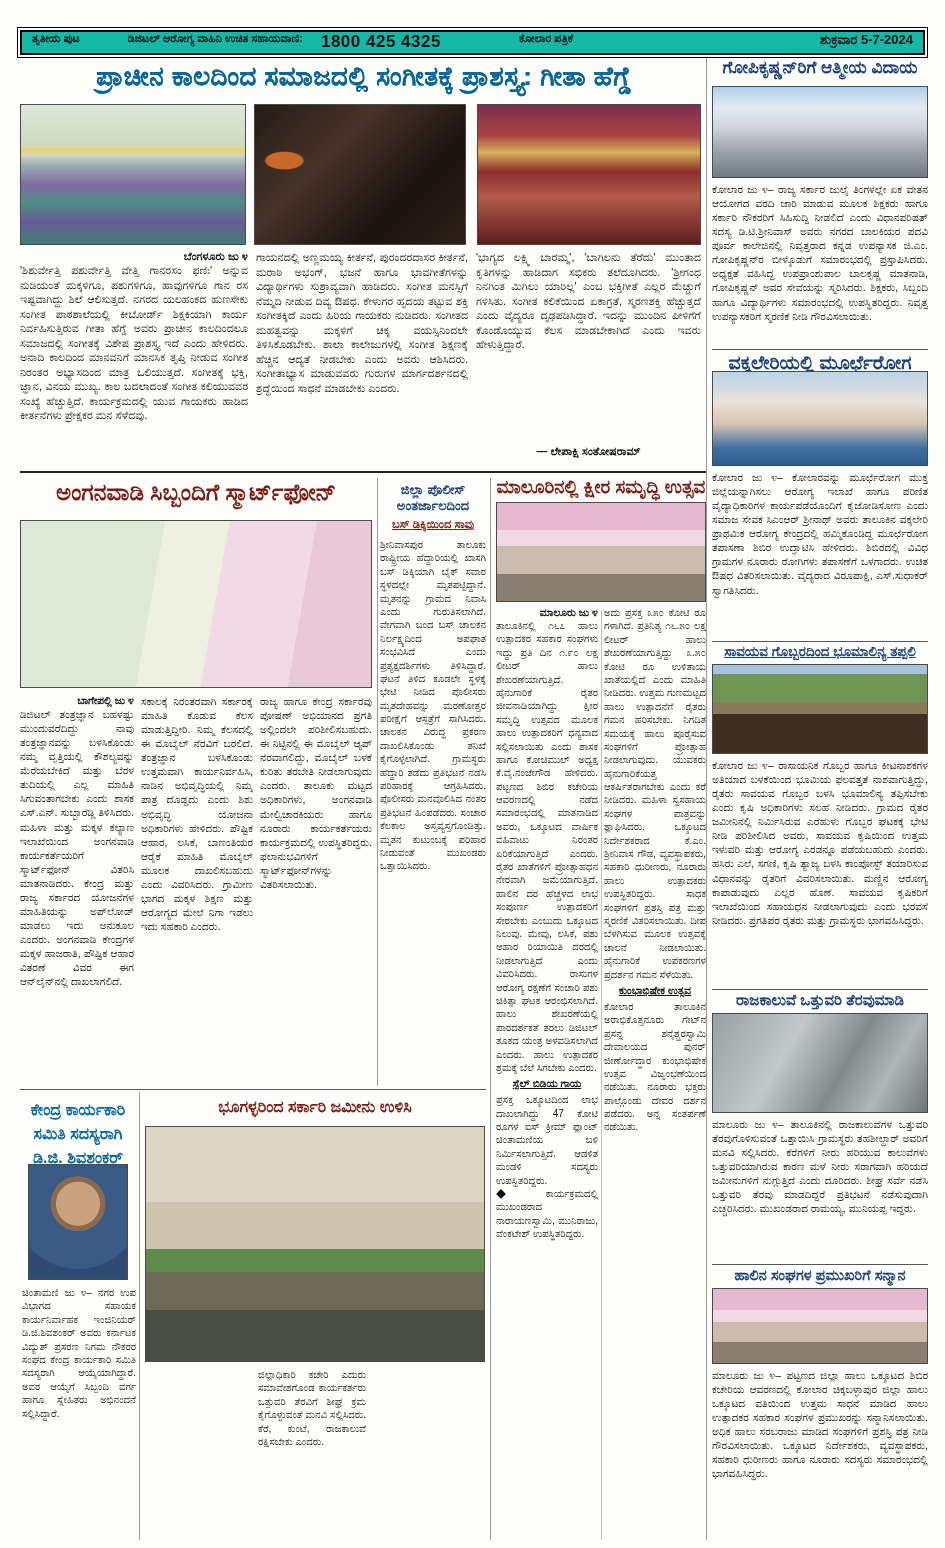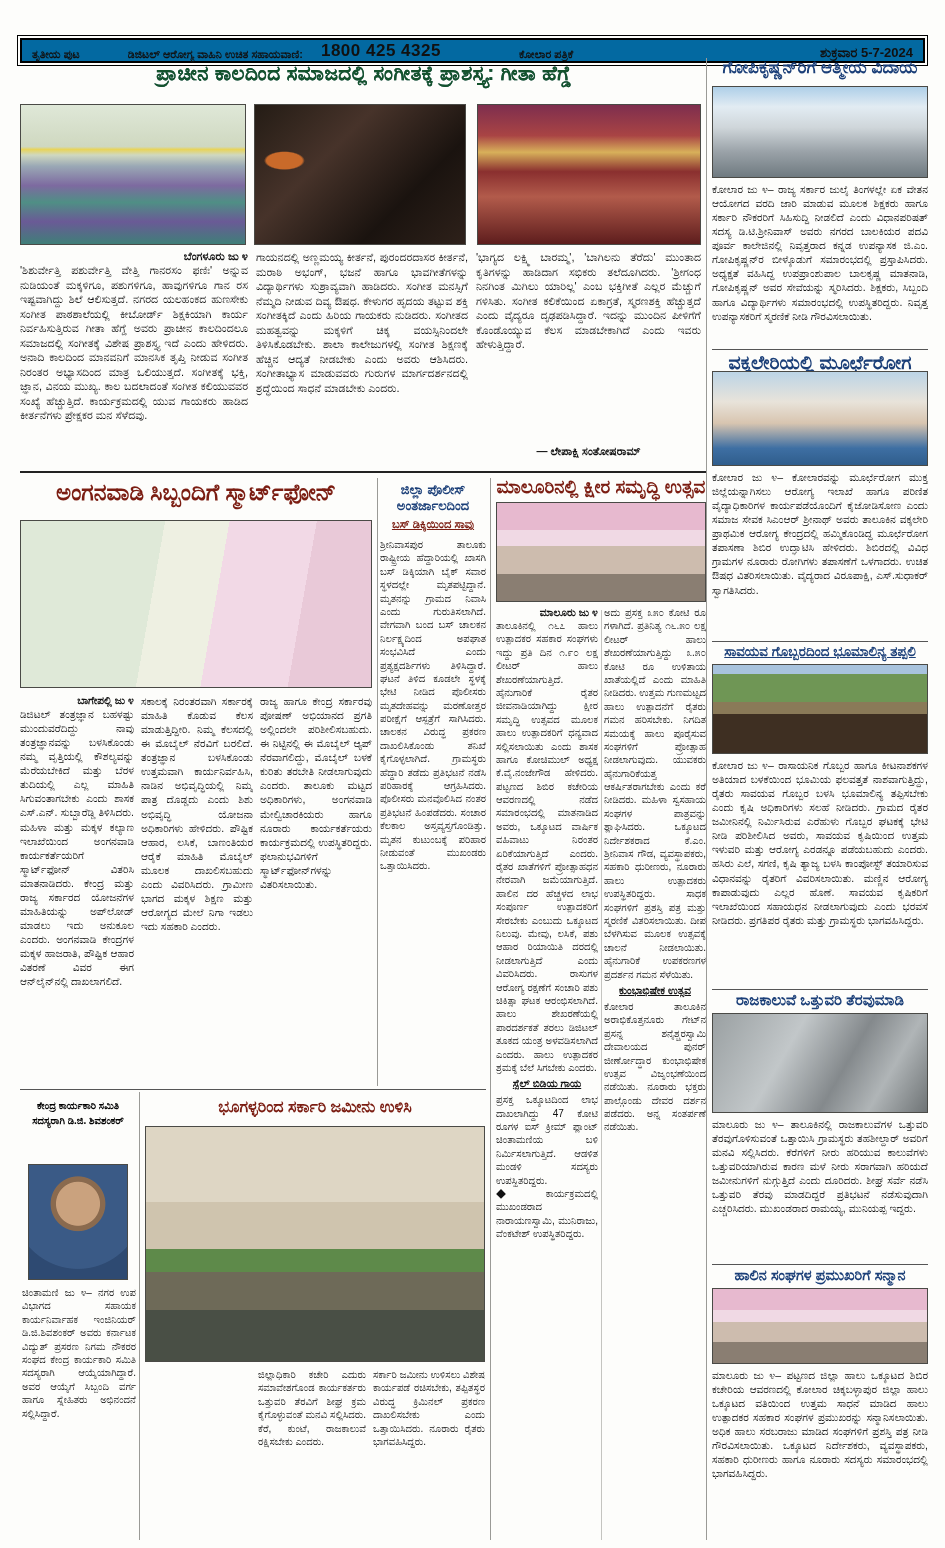--- a/index.html
+++ b/index.html
@@ -1,25 +1,25 @@
 <!DOCTYPE html>
 <html><head>
 <meta charset="utf-8">
 <style>
   html,body{margin:0;padding:0;background:#e8e8e4;}
   #page{position:relative;width:945px;height:1548px;background:#fdfdfb;margin:0 auto;
         font-family:"Liberation Sans",sans-serif;color:#111;overflow:hidden;}
   .abs{position:absolute;}
-  .masthead{border:2px solid #000;outline:1px solid #000;outline-offset:2px;background:#0369a1;
-            display:flex;align-items:flex-end;gap:18px;padding:0 10px;box-sizing:border-box;margin-top:8px;}
+  .masthead{border:2px solid #000;outline:1px solid #000;outline-offset:2px;background:#14b8a6;
+            display:flex;align-items:flex-start;gap:18px;padding:0 10px;box-sizing:border-box;}
   .mh-small{font-size:11px;font-weight:bold;white-space:nowrap;}
   .mh-num{font-size:17px;font-weight:bold;letter-spacing:.5px;white-space:nowrap;}
   .mh-date{font-size:13px;font-weight:bold;margin-left:auto;white-space:nowrap;}
   .headline{font-weight:bold;text-align:center;line-height:1.12;}
-  .hl-lead{color:#14532d;font-size:20px;letter-spacing:.5px;text-shadow:0 0 .6px #2a565e;}
+  .hl-lead{color:#0369a1;font-size:26px;letter-spacing:.5px;text-shadow:0 0 .6px #2a565e;}
   .hl-navy{color:#1b3f78;}
   .hl-maroon{color:#7b1d12;}
   .col{overflow:hidden;text-align:justify;font-size:10.5px;line-height:1.34;}
   .col-lead{font-size:11px;line-height:1.32;}
   .dateline{font-weight:bold;text-align:right;}
   .signoff{font-weight:bold;text-align:center;font-size:11px;}
   .subhead{font-weight:bold;text-align:center;text-decoration:underline;margin:3px 0;}
   .kicker{font-weight:bold;color:#1b3f78;font-size:13px;text-align:center;line-height:1.25;}
   .kicker2{font-weight:bold;color:#7b1d12;font-size:11.5px;text-align:center;text-decoration:underline;}
   .rule-h{background:#555;height:1px;}
@@ -121,24 +121,23 @@
     <div class="col" style="font-size:10px;"><span>◆</span> <span>ಕಾರ್ಯಕ್ರಮದಲ್ಲಿ ಮುಖಂಡರಾದ ನಾರಾಯಣಸ್ವಾಮಿ, ಮುನಿರಾಜು, ವೆಂಕಟೇಶ್ ಉಪಸ್ಥಿತರಿದ್ದರು.</span></div>
   </div>
   <div class="abs rule-v" style="left:601px;top:610px;height:930px;background:#c4c4c0;"></div>
   <div class="abs" style="left:604px;top:606px;width:102px;height:934px;overflow:hidden;">
     <div class="col" style="font-size:10px;">ಅದು ಪ್ರಸಕ್ತ ೩೫೦ ಕೋಟಿ ರೂ ಗಳಾಗಿದೆ. ಪ್ರತಿನಿತ್ಯ ೧೬.೫೦ ಲಕ್ಷ ಲೀಟರ್ ಹಾಲು ಶೇಖರಣೆಯಾಗುತ್ತಿದ್ದು ೩.೫೦ ಕೋಟಿ ರೂ ಉಳಿತಾಯ ಖಾತೆಯಲ್ಲಿದೆ ಎಂದು ಮಾಹಿತಿ ನೀಡಿದರು. ಉತ್ತಮ ಗುಣಮಟ್ಟದ ಹಾಲು ಉತ್ಪಾದನೆಗೆ ರೈತರು ಗಮನ ಹರಿಸಬೇಕು. ನಿಗದಿತ ಸಮಯಕ್ಕೆ ಹಾಲು ಪೂರೈಸುವ ಸಂಘಗಳಿಗೆ ಪ್ರೋತ್ಸಾಹ ನೀಡಲಾಗುವುದು. ಯುವಕರು ಹೈನುಗಾರಿಕೆಯತ್ತ ಆಕರ್ಷಿತರಾಗಬೇಕು ಎಂದು ಕರೆ ನೀಡಿದರು. ಮಹಿಳಾ ಸ್ವಸಹಾಯ ಸಂಘಗಳ ಪಾತ್ರವನ್ನು ಶ್ಲಾಘಿಸಿದರು. ಒಕ್ಕೂಟದ ನಿರ್ದೇಶಕರಾದ ಕೆ.ಎಂ. ಶ್ರೀನಿವಾಸ ಗೌಡ, ವ್ಯವಸ್ಥಾಪಕರು, ಸಹಕಾರಿ ಧುರೀಣರು, ನೂರಾರು ಹಾಲು ಉತ್ಪಾದಕರು ಉಪಸ್ಥಿತರಿದ್ದರು. ಸಾಧಕ ಸಂಘಗಳಿಗೆ ಪ್ರಶಸ್ತಿ ಪತ್ರ ಮತ್ತು ಸ್ಮರಣಿಕೆ ವಿತರಿಸಲಾಯಿತು. ದೀಪ ಬೆಳಗಿಸುವ ಮೂಲಕ ಉತ್ಸವಕ್ಕೆ ಚಾಲನೆ ನೀಡಲಾಯಿತು. ಹೈನುಗಾರಿಕೆ ಉಪಕರಣಗಳ ಪ್ರದರ್ಶನ ಗಮನ ಸೆಳೆಯಿತು.</div>
     <div class="subhead" style="font-size:10.5px;">ಕುಂಭಾಭಿಷೇಕ ಉತ್ಸವ</div>
     <div class="col" style="font-size:10px;">ಕೋಲಾರ ತಾಲೂಕಿನ ಅರಾಭಿಕೊತ್ತನೂರು ಗೇಟ್‌ನ ಪ್ರಸನ್ನ ಶನೈಶ್ಚರಸ್ವಾಮಿ ದೇವಾಲಯದ ಪುನರ್ ಜೀರ್ಣೋದ್ಧಾರ ಕುಂಭಾಭಿಷೇಕ ಉತ್ಸವ ವಿಜೃಂಭಣೆಯಿಂದ ನಡೆಯಿತು. ನೂರಾರು ಭಕ್ತರು ಪಾಲ್ಗೊಂಡು ದೇವರ ದರ್ಶನ ಪಡೆದರು. ಅನ್ನ ಸಂತರ್ಪಣೆ ನಡೆಯಿತು.</div>
   </div>
 
   <div class="abs rule-h" style="left:20px;top:1089px;width:466px;"></div>
-  <div class="abs headline" style="left:22px;top:1098px;width:112px;font-size:10px;color:#000000;line-height:1.5;">ಕೇಂದ್ರ ಕಾರ್ಯಕಾರಿ ಸಮಿತಿ ಸದಸ್ಯರಾಗಿ ಡಿ.ಜಿ. ಶಿವಶಂಕರ್</div>
+  <div class="abs headline" style="left:22px;top:1098px;width:112px;font-size:16px;color:#0369a1;line-height:1.5;">ಕೇಂದ್ರ ಕಾರ್ಯಕಾರಿ ಸಮಿತಿ ಸದಸ್ಯರಾಗಿ ಡಿ.ಜಿ. ಶಿವಶಂಕರ್</div>
   <div class="abs photo ph-portrait" style="left:28px;top:1164px;width:100px;height:116px;"></div>
   <div class="abs col" style="left:22px;top:1286px;width:114px;height:254px;font-size:10px;">ಚಿಂತಾಮಣಿ ಜು ೪– ನಗರ ಉಪ ವಿಭಾಗದ ಸಹಾಯಕ ಕಾರ್ಯನಿರ್ವಾಹಕ ಇಂಜಿನಿಯರ್ ಡಿ.ಜಿ.ಶಿವಶಂಕರ್ ಅವರು ಕರ್ನಾಟಕ ವಿದ್ಯುತ್ ಪ್ರಸರಣ ನಿಗಮ ನೌಕರರ ಸಂಘದ ಕೇಂದ್ರ ಕಾರ್ಯಕಾರಿ ಸಮಿತಿ ಸದಸ್ಯರಾಗಿ ಆಯ್ಕೆಯಾಗಿದ್ದಾರೆ. ಅವರ ಆಯ್ಕೆಗೆ ಸಿಬ್ಬಂದಿ ವರ್ಗ ಹಾಗೂ ಸ್ನೇಹಿತರು ಅಭಿನಂದನೆ ಸಲ್ಲಿಸಿದ್ದಾರೆ.</div>
 
   <div class="abs rule-v" style="left:139px;top:1092px;height:448px;"></div>
 
   <div class="abs headline hl-maroon" style="left:145px;top:1098px;width:340px;font-size:16px;">ಭೂಗಳ್ಳರಿಂದ ಸರ್ಕಾರಿ ಜಮೀನು ಉಳಿಸಿ</div>
   <div class="abs photo ph-shawl" style="left:145px;top:1126px;width:340px;height:236px;"></div>
   <div class="abs col" style="left:258px;top:1368px;width:108px;height:172px;font-size:10px;">ಜಿಲ್ಲಾಧಿಕಾರಿ ಕಚೇರಿ ಎದುರು ಸಮಾವೇಶಗೊಂಡ ಕಾರ್ಯಕರ್ತರು ಒತ್ತುವರಿ ತೆರವಿಗೆ ಶೀಘ್ರ ಕ್ರಮ ಕೈಗೊಳ್ಳುವಂತೆ ಮನವಿ ಸಲ್ಲಿಸಿದರು. ಕೆರೆ, ಕುಂಟೆ, ರಾಜಕಾಲುವೆ ರಕ್ಷಿಸಬೇಕು ಎಂದರು.</div>
-  <div class="abs col" style="left:373px;top:1368px;width:112px;height:172px;font-size:10px;">ಸರ್ಕಾರಿ ಜಮೀನು ಉಳಿಸಲು ವಿಶೇಷ ಕಾರ್ಯಪಡೆ ರಚಿಸಬೇಕು, ತಪ್ಪಿತಸ್ಥರ ವಿರುದ್ಧ ಕ್ರಿಮಿನಲ್ ಪ್ರಕರಣ ದಾಖಲಿಸಬೇಕು ಎಂದು ಒತ್ತಾಯಿಸಿದರು. ನೂರಾರು ರೈತರು ಭಾಗವಹಿಸಿದ್ದರು.</div>
 
 </div>
 
 </body></html>

